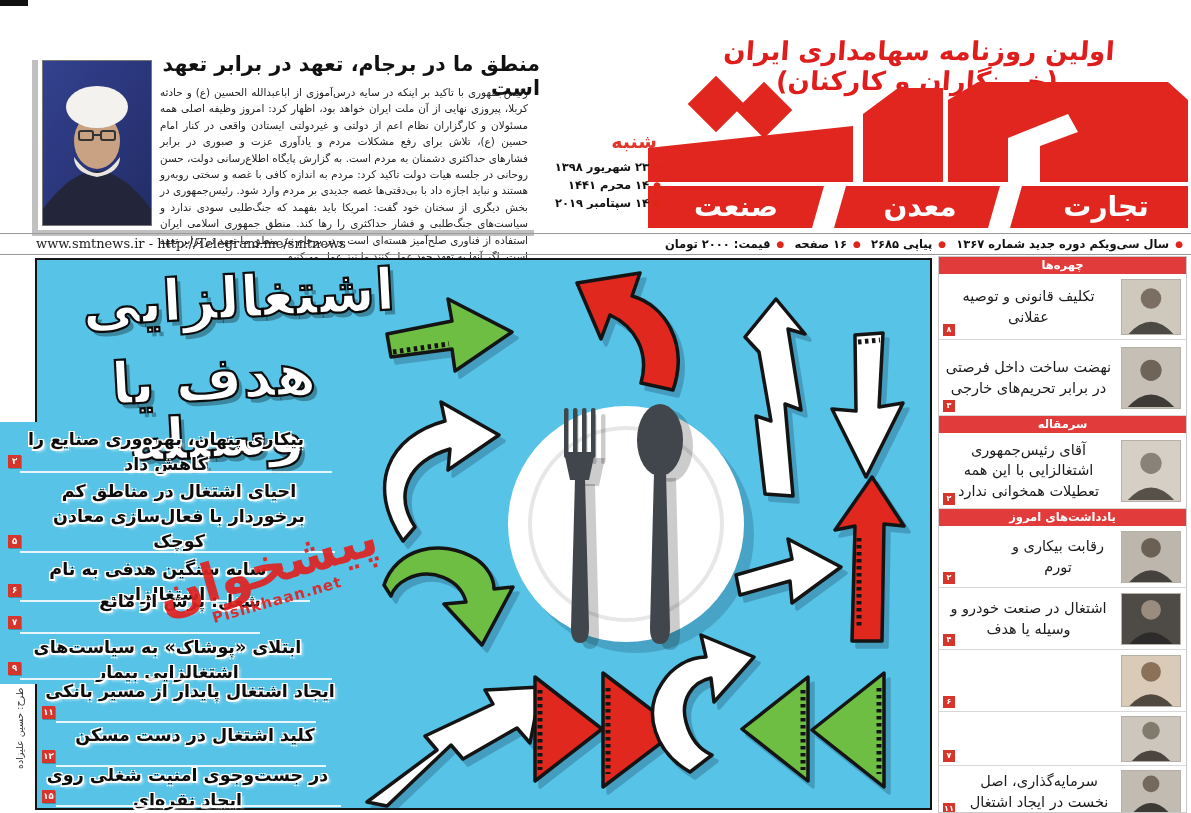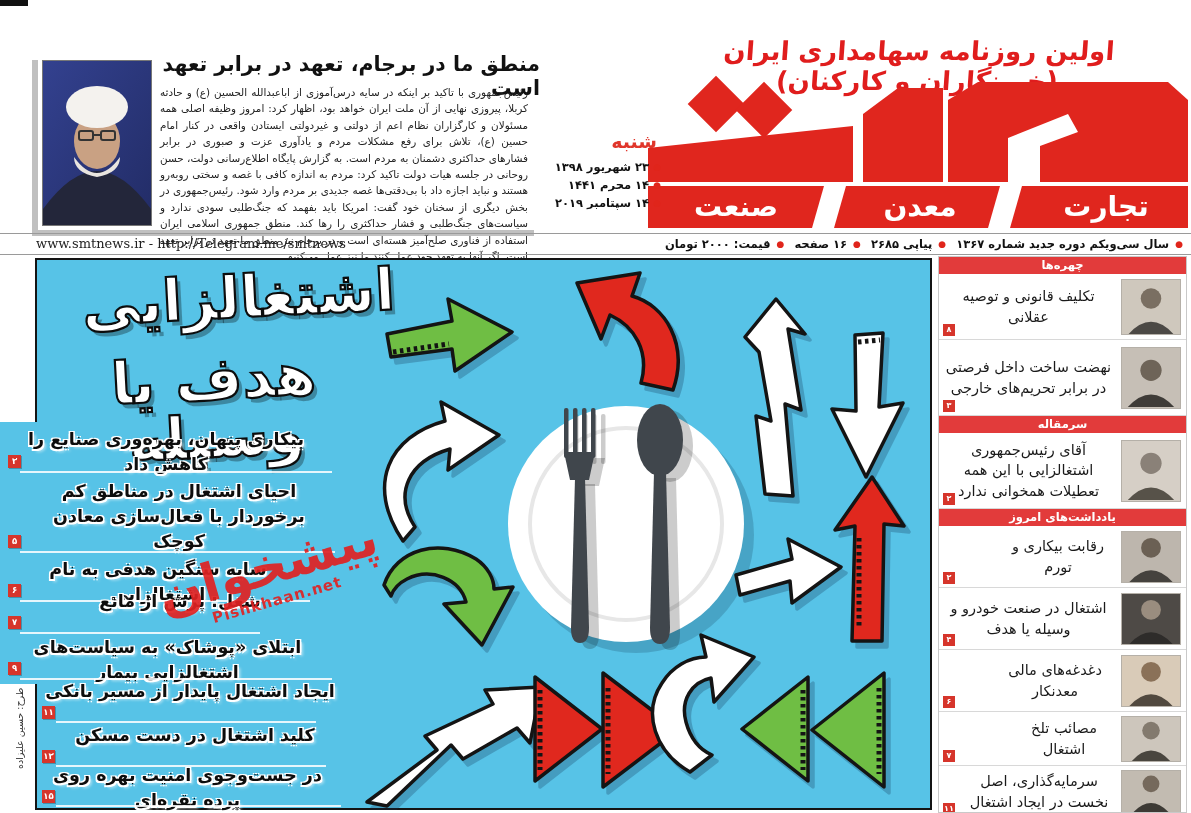--- a/index.html
+++ b/index.html
@@ -209,21 +209,21 @@
   <div class="hl-sep" style="left:20px;top:678px;width:312px"></div>
 
   <div class="hl" style="left:45px;top:679px;width:290px">ایجاد اشتغال پایدار از مسیر بانکی</div>
   <div class="hl-badge" style="left:42px;top:706px">۱۱</div>
   <div class="hl-sep" style="left:56px;top:721px;width:260px"></div>
 
   <div class="hl" style="left:75px;top:723px;width:240px">کلید اشتغال در دست مسکن</div>
   <div class="hl-badge" style="left:42px;top:750px">۱۳</div>
   <div class="hl-sep" style="left:56px;top:765px;width:270px"></div>
 
-  <div class="hl" style="left:40px;top:763px;width:295px">در جست‌وجوی امنیت بهره روی پرده نقره‌ای</div>
+  <div class="hl" style="left:40px;top:763px;width:295px">در جست‌وجوی امنیت شغلی روی ایجاد نقره‌ای</div>
   <div class="hl-badge" style="left:42px;top:790px">۱۵</div>
   <div class="hl-sep" style="left:56px;top:805px;width:285px"></div>
 
   <div class="watermark">
     <div class="wm-fa">پیشخوان</div>
     <div class="wm-en">Pishkhaan.net</div>
   </div>
 
   <div class="credit">طرح: حسین علیزاده</div>
 
@@ -290,32 +290,30 @@
       <div class="sb-badge">۴</div>
     </div>
 
     <div class="sb-item" style="height:62px">
       <div class="sb-photo" style="height:52px;background:#d9cbb8">
         <svg viewBox="0 0 60 60" width="58" height="54">
             <circle cx="30" cy="22" r="11" fill="#8a7158"></circle>
             <path d="M6,60 Q30,34 54,60 Z" fill="#51493f"></path>
           </svg>
       </div>
-      <div class="sb-text" style="max-width:118px">دغدغه‌های مالی معدنکار</div>
       <div class="sb-badge">۶</div>
     </div>
 
     <div class="sb-item" style="height:54px">
       <div class="sb-photo" style="height:46px;background:#cdc6bc">
         <svg viewBox="0 0 60 60" width="58" height="48">
             <circle cx="30" cy="22" r="11" fill="#837a6e"></circle>
             <path d="M6,60 Q30,34 54,60 Z" fill="#4a463f"></path>
           </svg>
       </div>
-      <div class="sb-text" style="max-width:100px">مصائب تلخ اشتغال</div>
       <div class="sb-badge">۷</div>
     </div>
 
     <div class="sb-item" style="height:52px;border-bottom:none">
       <div class="sb-photo" style="height:44px;background:#c2bbb1">
         <svg viewBox="0 0 60 60" width="58" height="46">
             <circle cx="30" cy="22" r="11" fill="#75695c"></circle>
             <path d="M6,60 Q30,34 54,60 Z" fill="#3d3a35"></path>
           </svg>
       </div>

